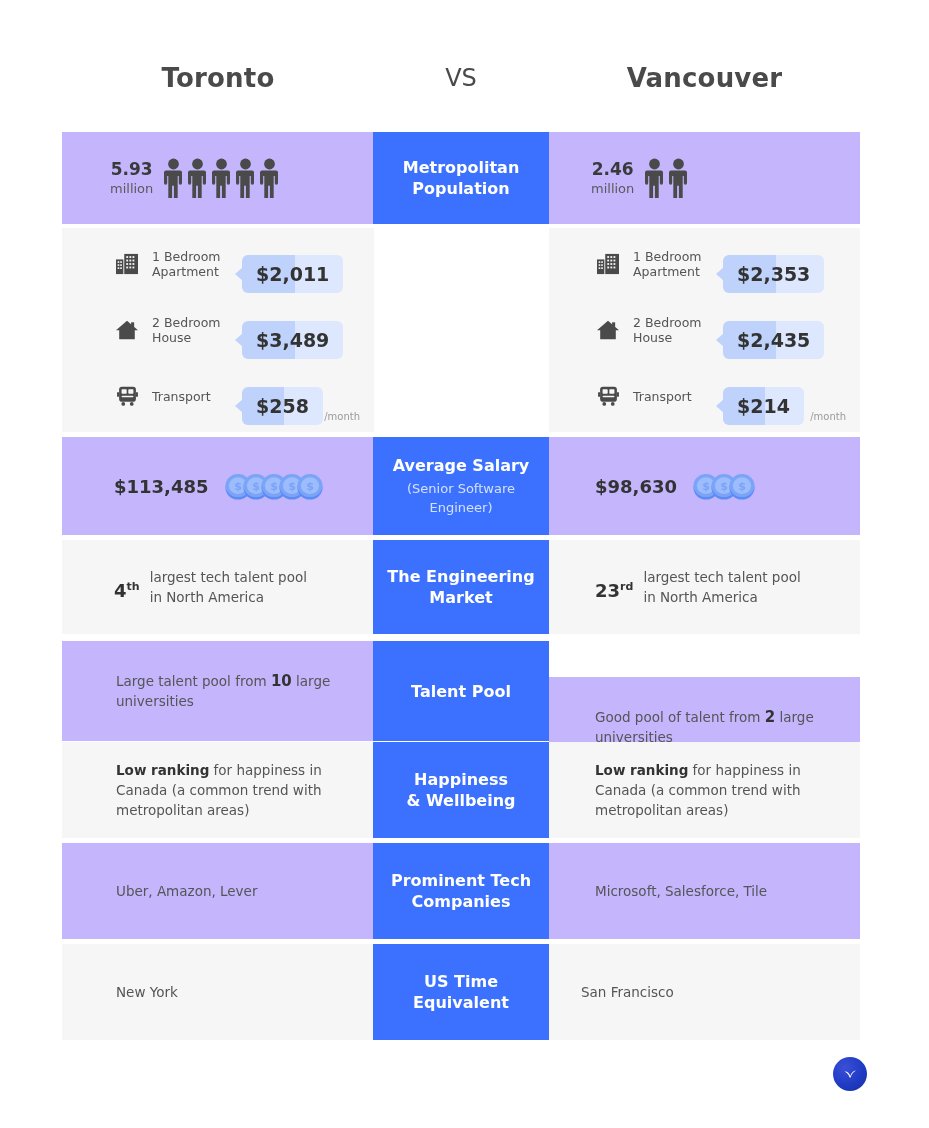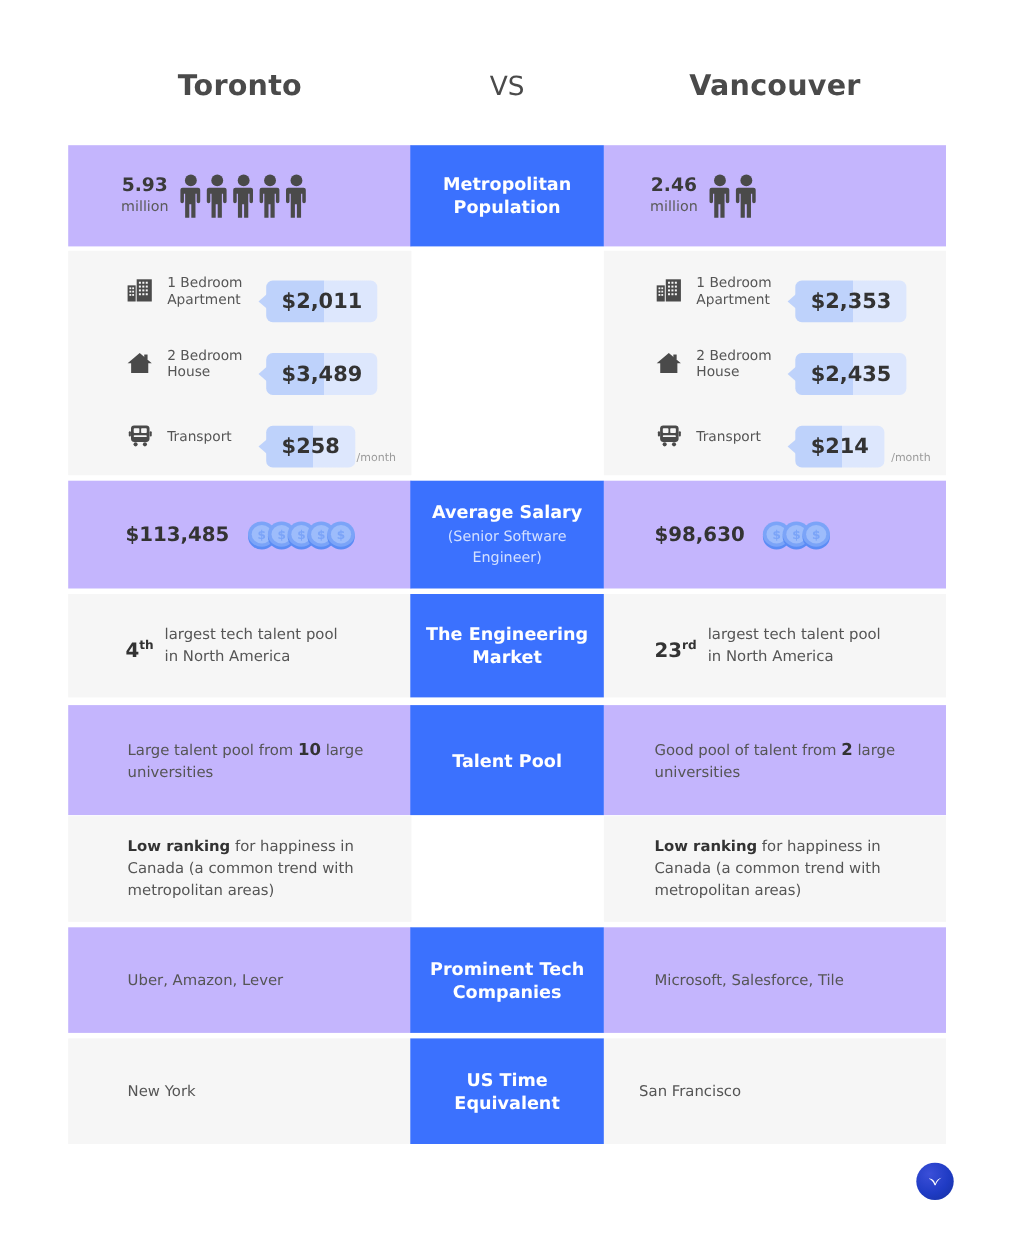--- a/index.html
+++ b/index.html
@@ -441,32 +441,36 @@
 
   <div class="row" id="row-talent" style="top:641px; height:100px;">
     <div class="side side-left bg-blue" style="padding-left:54px; padding-right:24px;">
       <div class="ptext">
         <span>Large talent pool from </span><span class="big">10</span><span> large universities</span>
       </div>
     </div>
     <div class="center-cell">
       <div class="center-title">Talent Pool</div>
     </div>
-    <div class="side side-right bg-blue" style="padding-left:46px; padding-right:32px;">
+    <div class="side side-right bg-blue" style="padding-left:46px; padding-right:32px;margin-top:36px;">
       <div class="ptext">
         <span>Good pool of talent from </span><span class="big">2</span><span> large universities</span>
       </div>
     </div>
   </div>
 
   <div class="row" id="row-happiness" style="top:742px; height:96px;">
     <div class="side side-left bg-gray" style="padding-left:54px; padding-right:20px;">
       <div class="ptext">
         <b>Low ranking</b><span> for happiness in Canada (a common trend with metropolitan areas)</span>
       </div>
+    </div>
+    <div class="center-cell">
+      <div class="center-title">Happiness</div>
+      <div class="center-title">&amp; Wellbeing</div>
     </div>
     <div class="side side-right bg-gray" style="padding-left:46px; padding-right:20px;">
       <div class="ptext">
         <b>Low ranking</b><span> for happiness in Canada (a common trend with metropolitan areas)</span>
       </div>
     </div>
   </div>
 
   <div class="row" id="row-companies" style="top:843px; height:96px;">
     <div class="side side-left bg-blue" style="padding-left:54px;">

